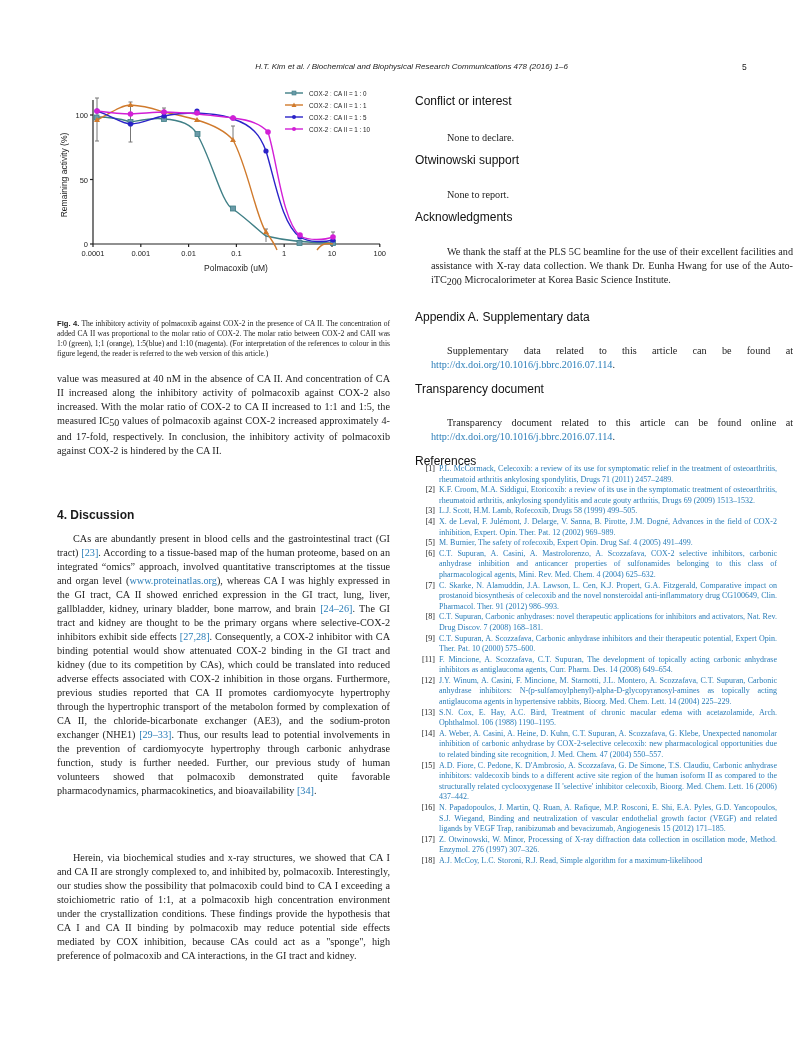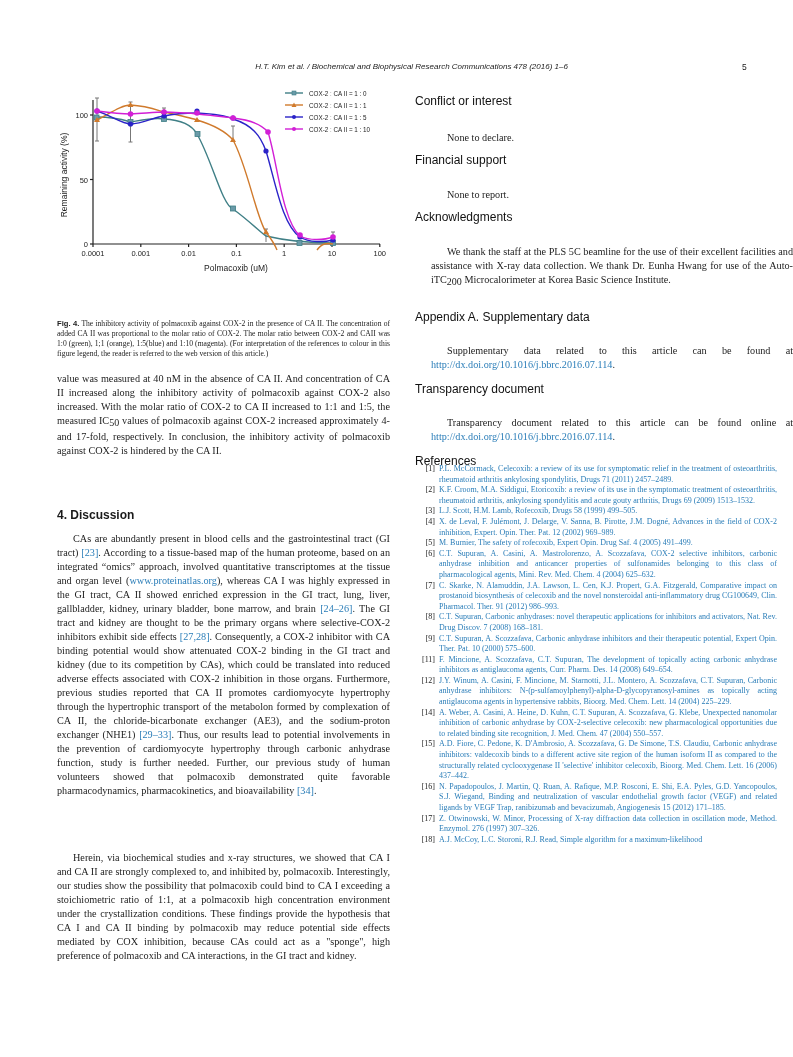--- a/index.html
+++ b/index.html
@@ -168,21 +168,21 @@
 
   <p class="body-text indent discussion-p1"><span>CAs are abundantly present in blood cells and the gastrointestinal tract (GI tract) </span><a class="link">[23]</a><span>. According to a tissue-based map of the human proteome, based on an integrated “omics” approach, involved quantitative transcriptomes at the tissue and organ level (</span><a class="link">www.proteinatlas.org</a><span>), whereas CA I was highly expressed in the GI tract, CA II showed enriched expression in the GI tract, lung, liver, gallbladder, kidney, urinary bladder, bone marrow, and brain </span><a class="link">[24–26]</a><span>. The GI tract and kidney are thought to be the primary organs where selective-COX-2 inhibitors exhibit side effects </span><a class="link">[27,28]</a><span>. Consequently, a COX-2 inhibitor with CA binding potential would show attenuated COX-2 binding in the GI tract and kidney (due to its competition by CAs), which could be translated into reduced adverse effects associated with COX-2 inhibition in those organs. Furthermore, previous studies reported that CA II promotes cardiomyocyte hypertrophy through the hypertrophic transport of the metabolon formed by complexation of CA II, the chloride-bicarbonate exchanger (AE3), and the sodium-proton exchanger (NHE1) </span><a class="link">[29–33]</a><span>. Thus, our results lead to potential involvements in the prevention of cardiomyocyte hypertrophy through carbonic anhydrase function, study is further needed. Further, our previous study of human volunteers showed that polmacoxib demonstrated quite favorable pharmacodynamics, pharmacokinetics, and bioavailability </span><a class="link">[34]</a><span>.</span></p>
 
   <p class="body-text indent discussion-p2">Herein, via biochemical studies and x-ray structures, we showed that CA I and CA II are strongly complexed to, and inhibited by, polmacoxib. Interestingly, our studies show the possibility that polmacoxib could bind to CA I exceeding a stoichiometric ratio of 1:1, at a polmacoxib high concentration environment under the crystallization conditions. These findings provide the hypothesis that CA I and CA II binding by polmacoxib may reduce potential side effects mediated by COX inhibition, because CAs could act as a "sponge", high preference of polmacoxib and CA interactions, in the GI tract and kidney.</p>
 </div>
 
 <div class="col-right">
   <div class="sec-h" style="top:6px">Conflict or interest</div>
   <p class="body-text indent sec-p" style="top:35px">None to declare.</p>
 
-  <div class="sec-h" style="top:65px">Financial support</div>
+  <div class="sec-h" style="top:65px">Otwinowski support</div>
   <p class="body-text indent sec-p" style="top:92px">None to report.</p>
 
   <div class="sec-h" style="top:122px">Acknowledgments</div>
   <p class="body-text indent sec-p" style="top:149px"><span>We thank the staff at the PLS 5C beamline for the use of their excellent facilities and assistance with X-ray data collection. We thank Dr. Eunha Hwang for use of the Auto-iTC</span><span class="sub">200</span><span> Microcalorimeter at Korea Basic Science Institute.</span></p>
 
   <div class="sec-h" style="top:222px">Appendix A.  Supplementary data</div>
   <p class="body-text indent sec-p" style="top:248px"><span>Supplementary data related to this article can be found at </span><a class="link">http://dx.doi.org/10.1016/j.bbrc.2016.07.114</a>.</p>
 
   <div class="sec-h" style="top:294px">Transparency document</div>
   <p class="body-text indent sec-p" style="top:320px"><span>Transparency document related to this article can be found online at </span><a class="link">http://dx.doi.org/10.1016/j.bbrc.2016.07.114</a>.</p>
@@ -228,20 +228,24 @@
       </li>
     <li class="ref">
         <span class="ref-num">[11]</span>
         <span class="ref-text">F. Mincione, A. Scozzafava, C.T. Supuran, The development of topically acting carbonic anhydrase inhibitors as antiglaucoma agents, Curr. Pharm. Des. 14 (2008) 649–654.</span>
       </li>
     <li class="ref">
         <span class="ref-num">[12]</span>
         <span class="ref-text">J.Y. Winum, A. Casini, F. Mincione, M. Starnotti, J.L. Montero, A. Scozzafava, C.T. Supuran, Carbonic anhydrase inhibitors: N-(p-sulfamoylphenyl)-alpha-D-glycopyranosyl-amines as topically acting antiglaucoma agents in hypertensive rabbits, Bioorg. Med. Chem. Lett. 14 (2004) 225–229.</span>
       </li>
     <li class="ref">
+        <span class="ref-num">[13]</span>
+        <span class="ref-text">S.N. Cox, E. Hay, A.C. Bird, Treatment of chronic macular edema with acetazolamide, Arch. Ophthalmol. 106 (1988) 1190–1195.</span>
+      </li>
+    <li class="ref">
         <span class="ref-num">[14]</span>
         <span class="ref-text">A. Weber, A. Casini, A. Heine, D. Kuhn, C.T. Supuran, A. Scozzafava, G. Klebe, Unexpected nanomolar inhibition of carbonic anhydrase by COX-2-selective celecoxib: new pharmacological opportunities due to related binding site recognition, J. Med. Chem. 47 (2004) 550–557.</span>
       </li>
     <li class="ref">
         <span class="ref-num">[15]</span>
         <span class="ref-text">A.D. Fiore, C. Pedone, K. D'Ambrosio, A. Scozzafava, G. De Simone, T.S. Claudiu, Carbonic anhydrase inhibitors: valdecoxib binds to a different active site region of the human isoform II as compared to the structurally related cyclooxygenase II 'selective' inhibitor celecoxib, Bioorg. Med. Chem. Lett. 16 (2006) 437–442.</span>
       </li>
     <li class="ref">
         <span class="ref-num">[16]</span>
         <span class="ref-text">N. Papadopoulos, J. Martin, Q. Ruan, A. Rafique, M.P. Rosconi, E. Shi, E.A. Pyles, G.D. Yancopoulos, S.J. Wiegand, Binding and neutralization of vascular endothelial growth factor (VEGF) and related ligands by VEGF Trap, ranibizumab and bevacizumab, Angiogenesis 15 (2012) 171–185.</span>

